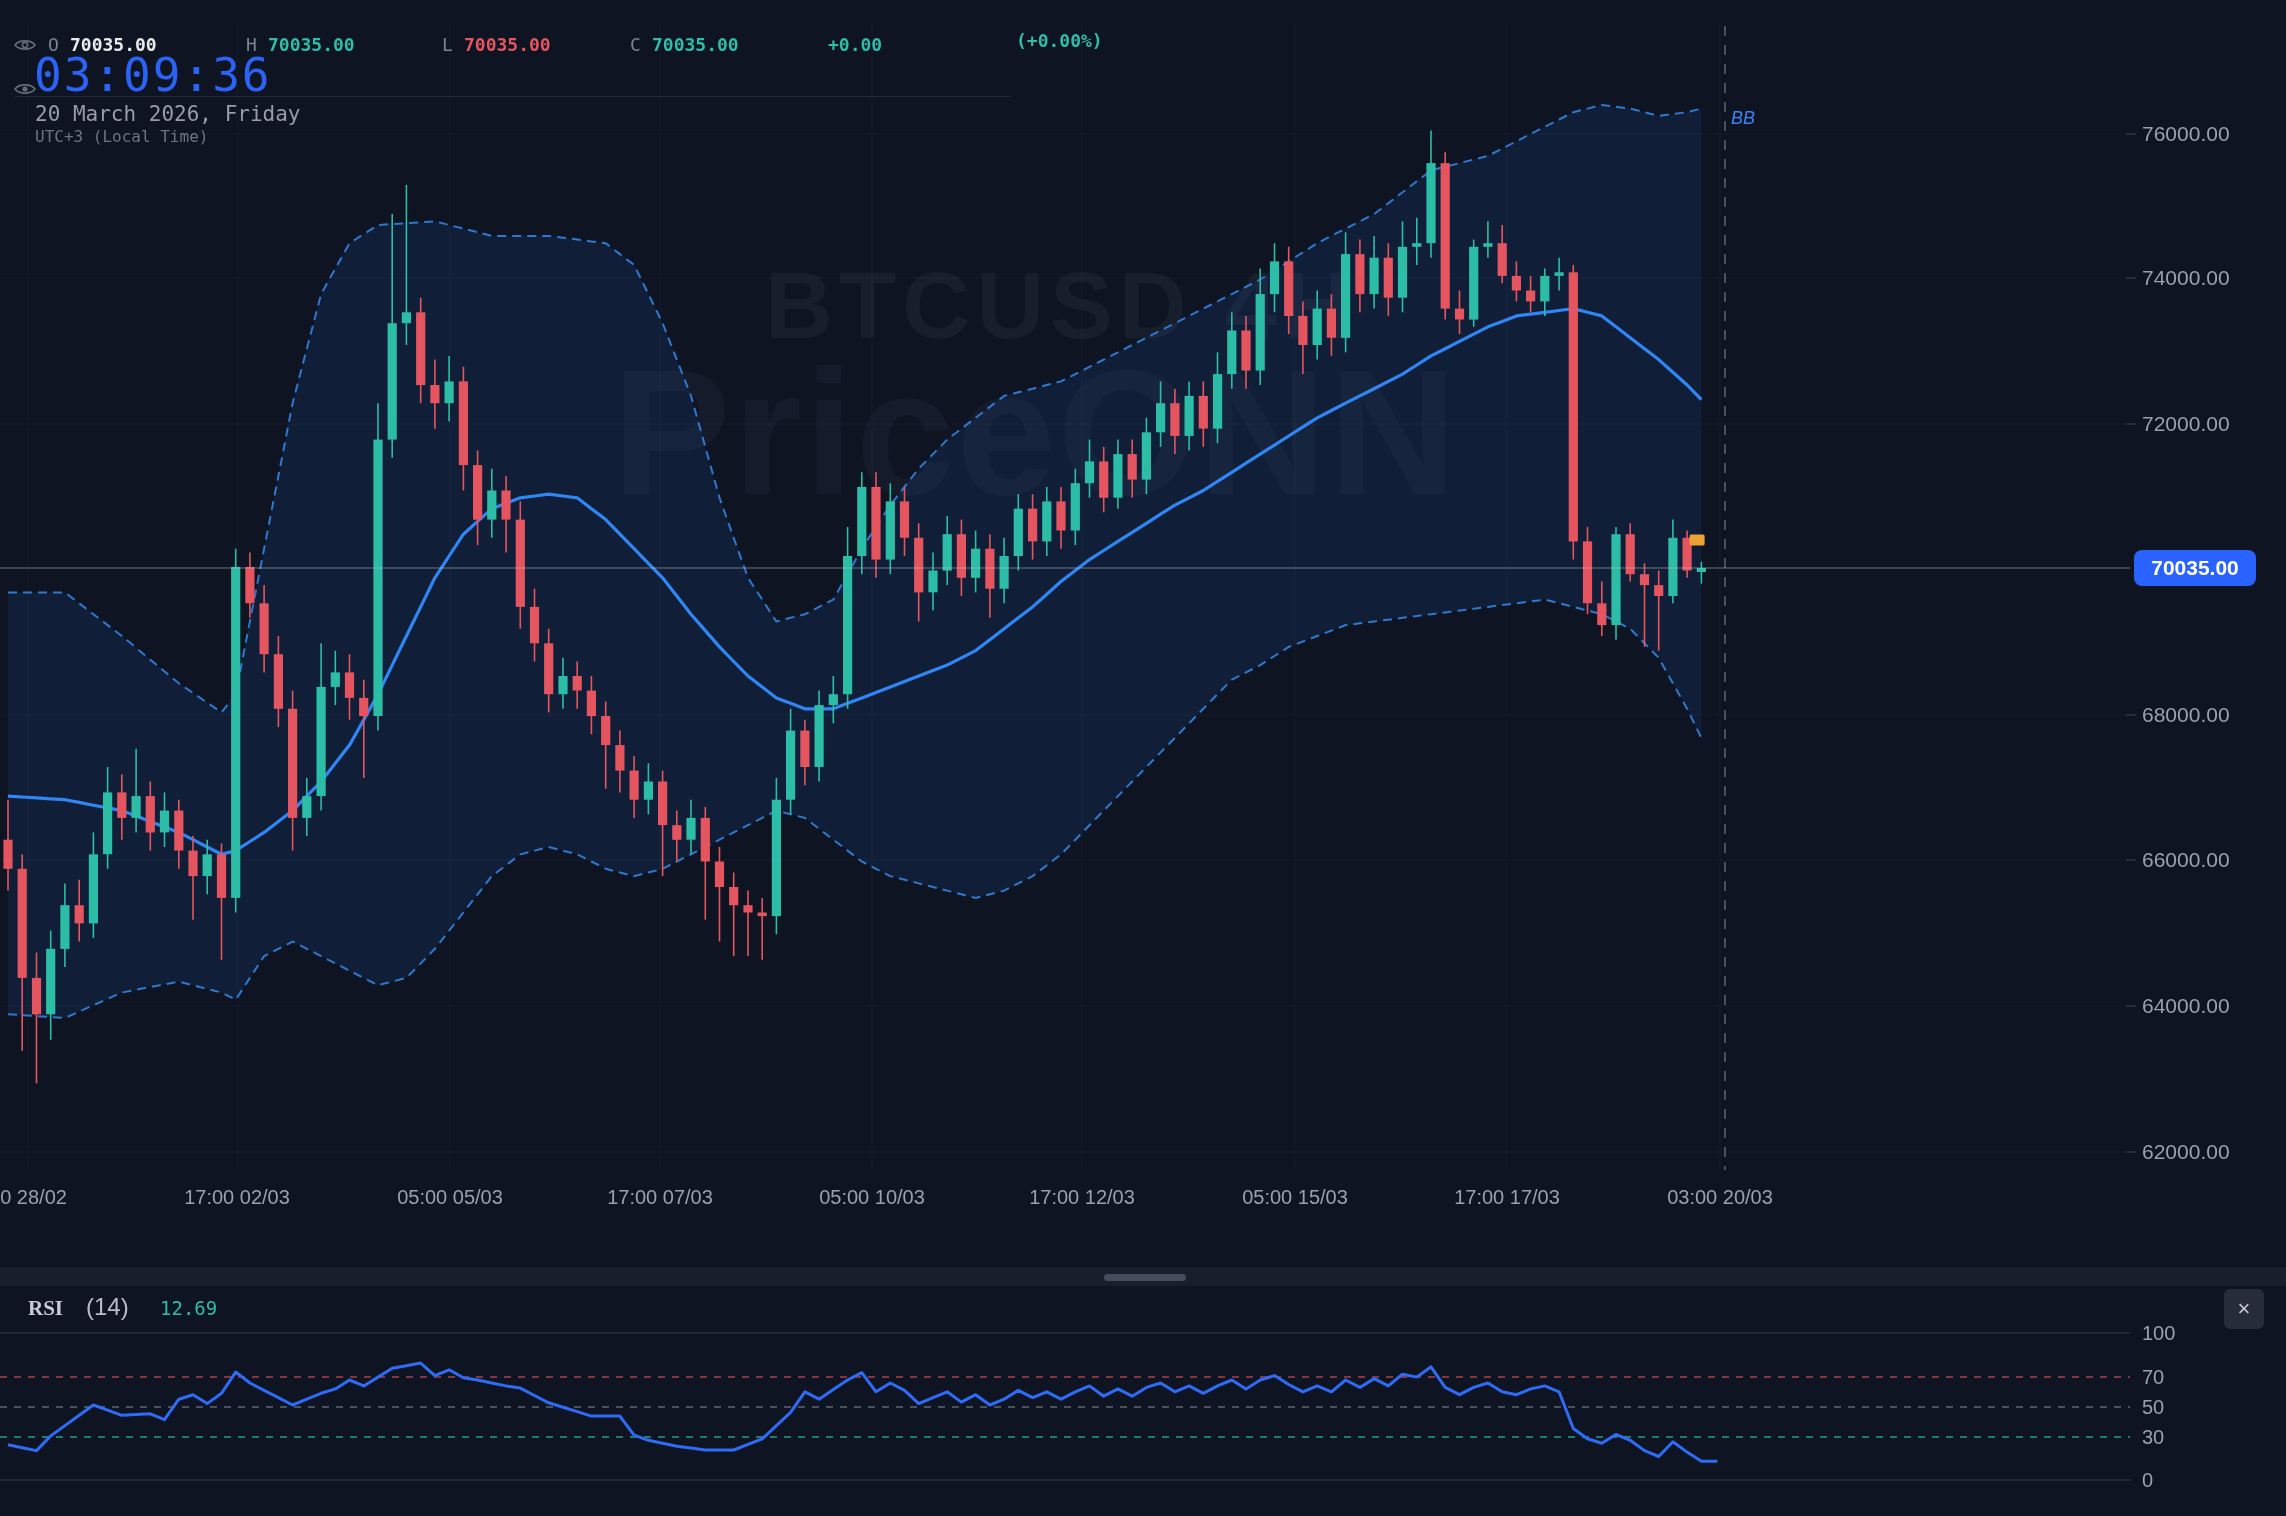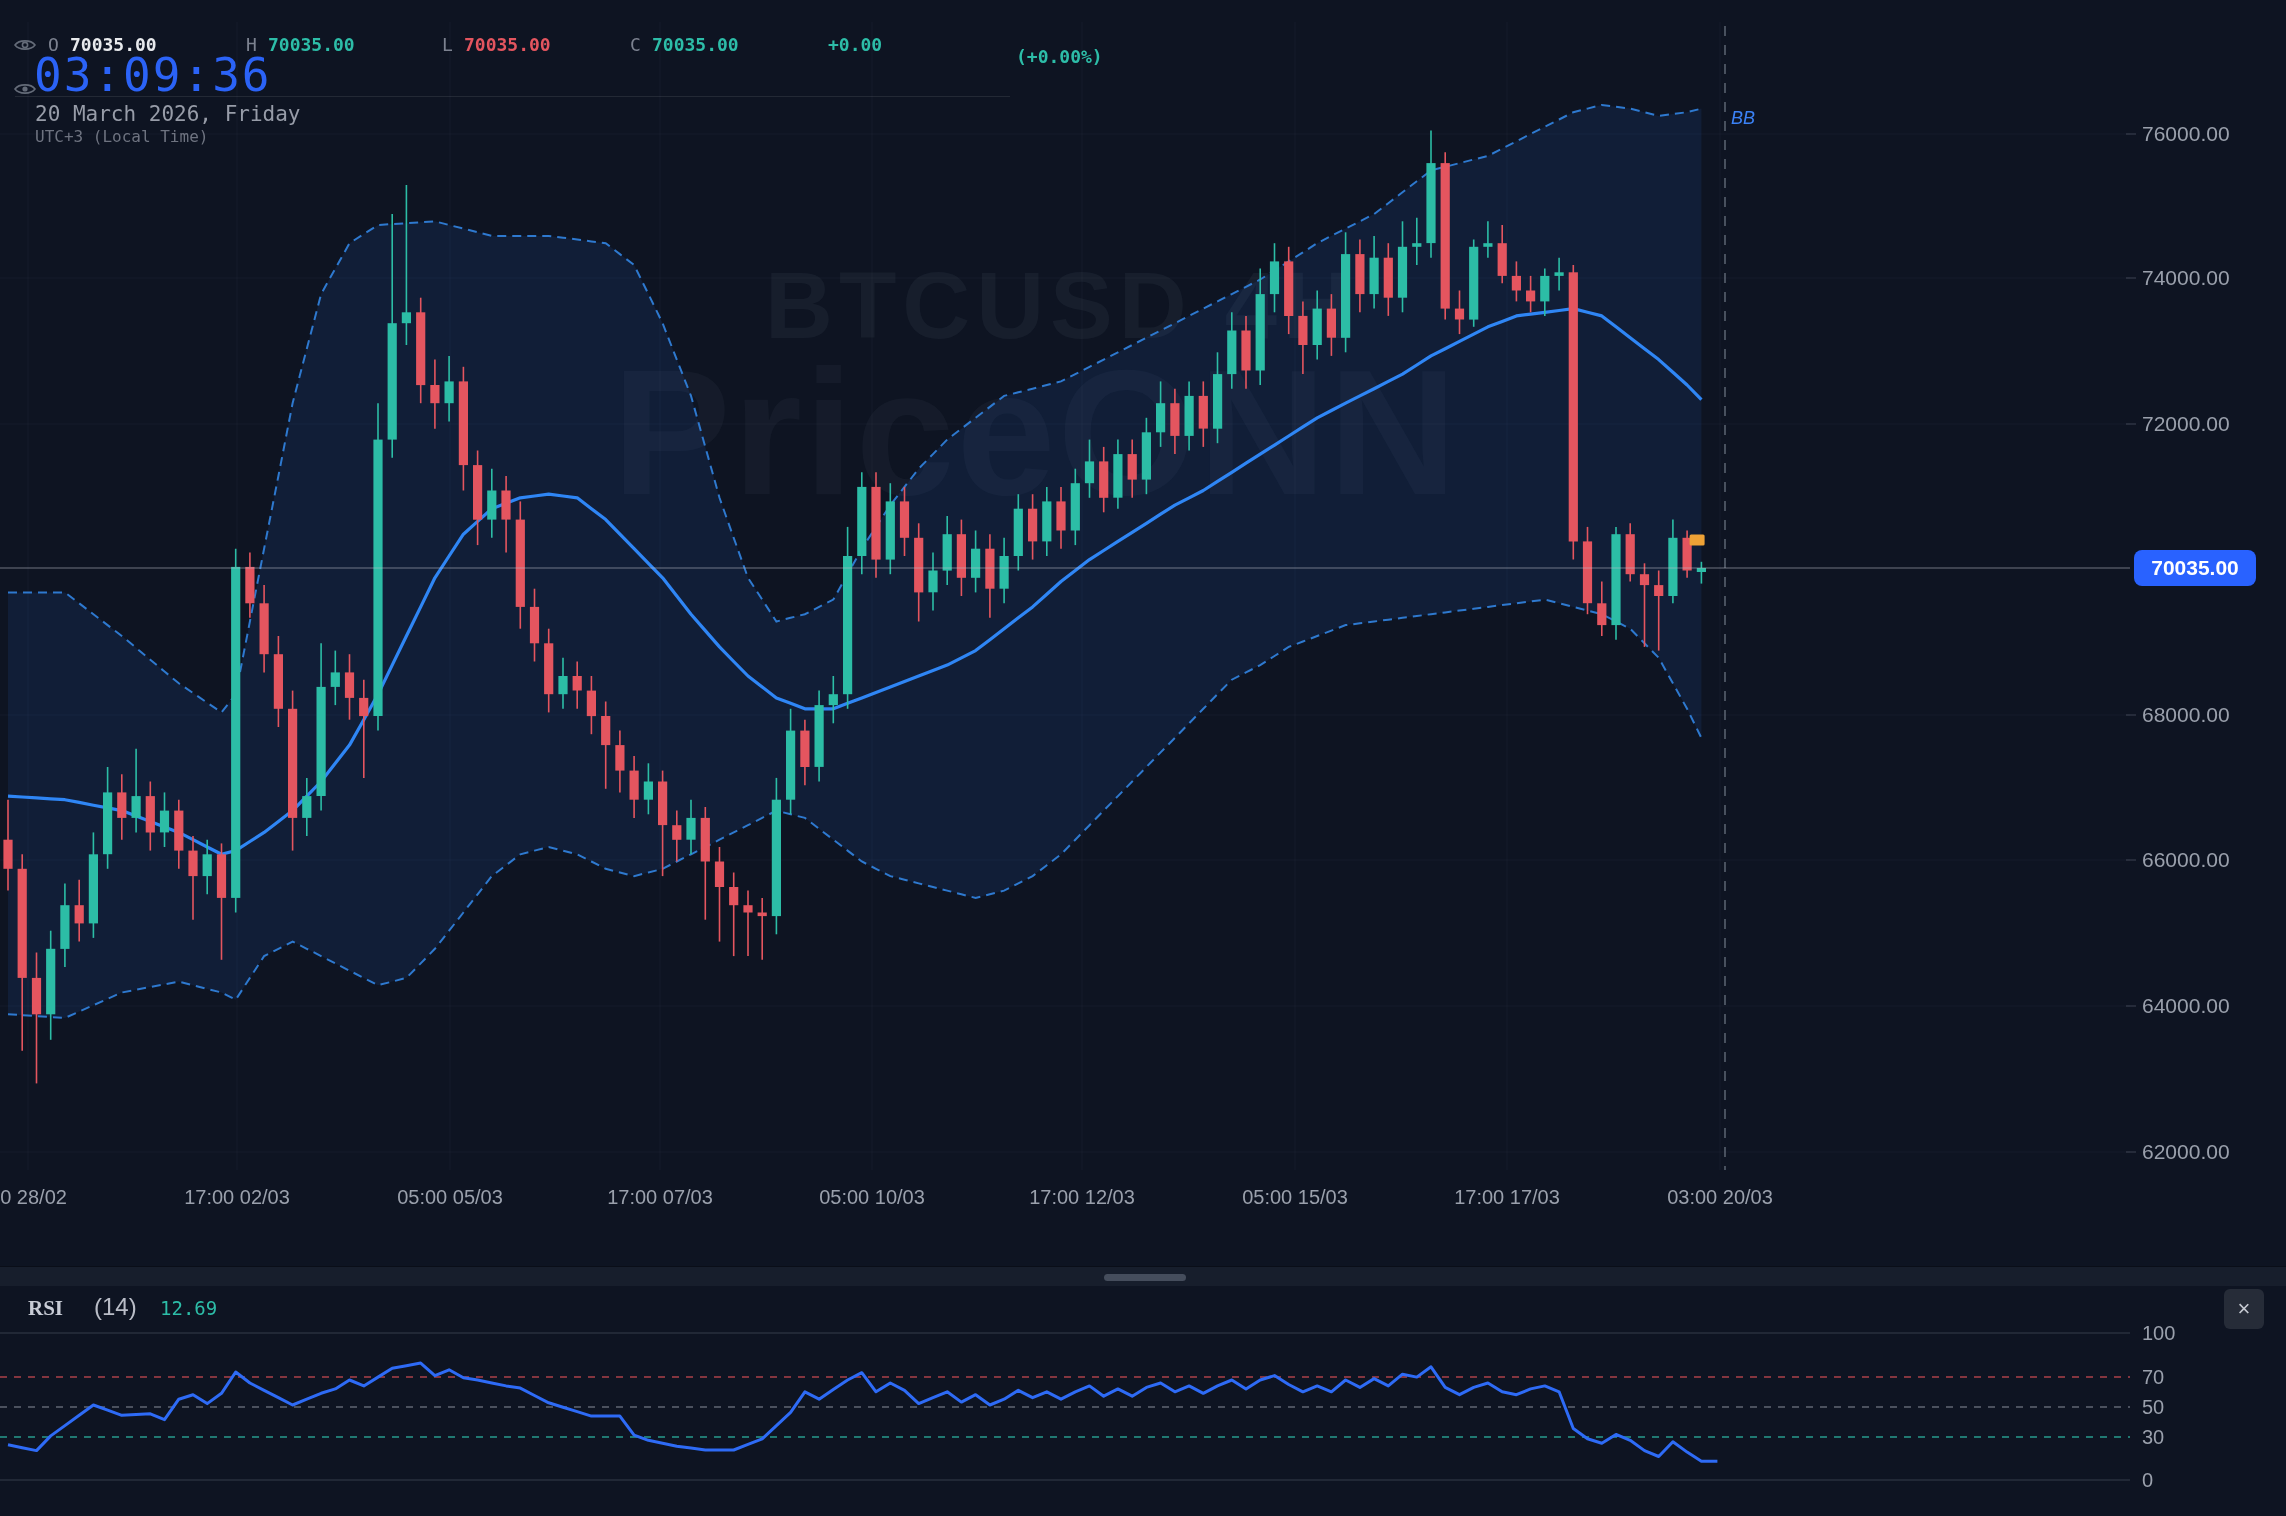--- a/index.html
+++ b/index.html
@@ -57,21 +57,21 @@
 
   
   #pane-separator{ position:absolute; left:0; top:1266px; width:2286px; height:20px;
     background:#171e2c; border-top:1px solid #0a0e18; z-index:3; }
   #pane-handle{ position:absolute; left:1104px; top:1274px; width:82px; height:7px;
     border-radius:4px; background:#454d5c; z-index:4; cursor:row-resize; }
 
   
   #rsi-title{ position:absolute; left:28px; top:1296px; z-index:3;
     font-family:"Liberation Serif", serif; font-weight:bold; font-size:21px; color:#c8ccd6; }
-  #rsi-period{ position:absolute; left:94px; top:1293px; z-index:3;
+  #rsi-period{ position:absolute; left:86px; top:1293px; z-index:3;
     font-size:24px; color:#b9bdc7; }
   #rsi-value{ position:absolute; left:160px; top:1297px; z-index:3;
     font-family:"DejaVu Sans Mono", monospace; font-size:19px; color:#2dbda8; }
 
   .rsi-level-label{ position:absolute; left:2142px; color:#9aa0ac; font-size:20px; z-index:3;
     transform:translateY(-50%);text-align:right; }
 
   #rsi-close{
     position:absolute; left:2224px; top:1289px; width:40px; height:40px; z-index:4;
     background:#262c38; border-radius:6px; color:#c6cad2; font-size:22px;
@@ -381,21 +381,21 @@
 </div>
 <div class="overlay mono ohlc-label" style="left:48px; top:34px">O</div>
 <div class="overlay mono ohlc-val val-white" style="left:70px; top:34px">70035.00</div>
 <div class="overlay mono ohlc-label" style="left:246px; top:34px">H</div>
 <div class="overlay mono ohlc-val val-up" style="left:268px; top:34px">70035.00</div>
 <div class="overlay mono ohlc-label" style="left:442px; top:34px">L</div>
 <div class="overlay mono ohlc-val val-down" style="left:464px; top:34px">70035.00</div>
 <div class="overlay mono ohlc-label" style="left:630px; top:34px">C</div>
 <div class="overlay mono ohlc-val val-up" style="left:652px; top:34px">70035.00</div>
 <div class="overlay mono ohlc-val val-up" style="left:828px; top:34px">+0.00</div>
-<div class="overlay mono ohlc-val val-up" style="left:1016px; top:46px">(+0.00%)</div>
+<div class="overlay mono ohlc-val val-up" style="left:1016px; top:30px">(+0.00%)</div>
 
 <div class="eye-btn" style="top:80px">
   <svg width="24" height="18" viewBox="0 0 24 18">
       <path d="M2 9 C6 3.5 18 3.5 22 9 C18 14.5 6 14.5 2 9 Z" fill="none" stroke="#646b78" stroke-width="1.6"></path>
       <circle cx="12" cy="9" r="2.6" fill="#646b78"></circle>
     </svg>
 </div>
 <div id="countdown">03:09:36</div>
 <div id="header-divider"></div>
 <div id="date-line" class="mono">20 March 2026, Friday</div>

